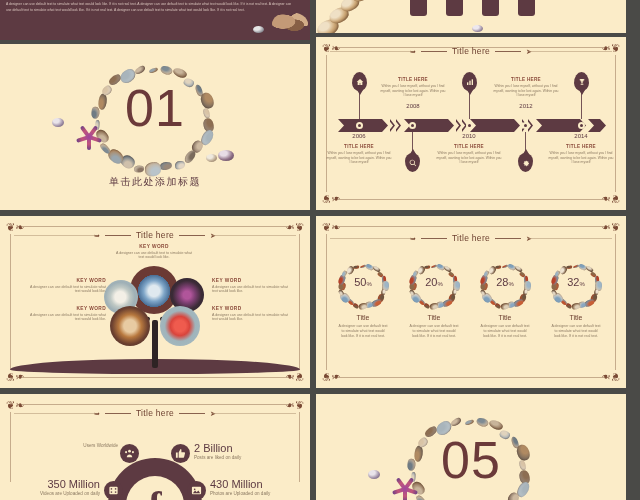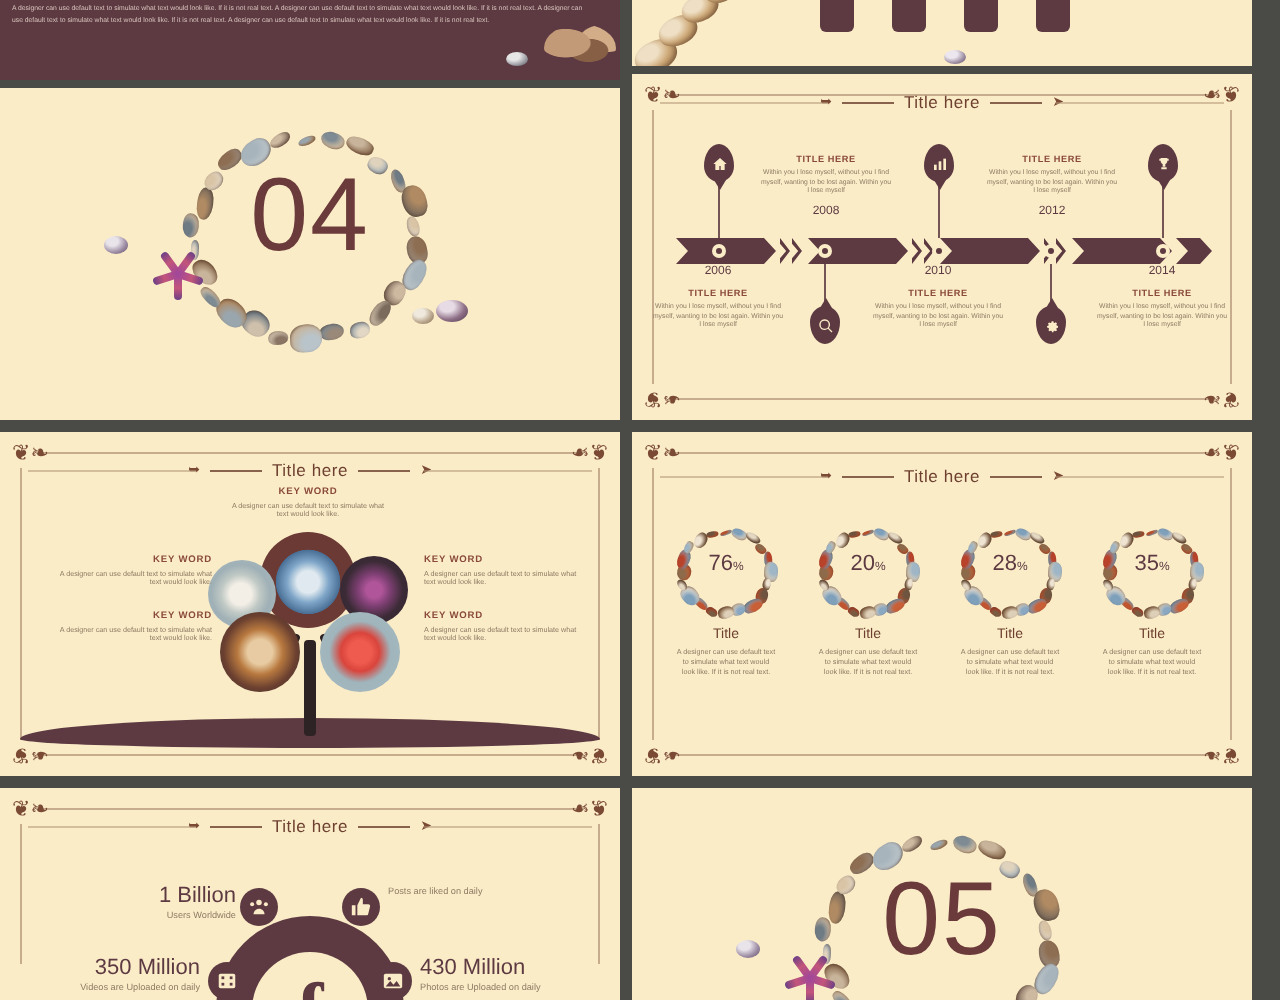--- a/index.html
+++ b/index.html
@@ -240,21 +240,22 @@
       <i style="transform:translate(-50%,-2px) rotate(216deg);"></i>
       <i style="transform:translate(-50%,-2px) rotate(288deg);"></i>
     </div>
     <div style="position:absolute;left:52px;top:74px;width:12px;height:9px;border-radius:50%;
                 background:radial-gradient(ellipse at 35% 30%,#e9e4ea 0 26%,#9c8ca4 62%,#5c4a62 100%);"></div>
     <div style="position:absolute;left:206px;top:110px;width:11px;height:8px;border-radius:50%;
                 background:radial-gradient(ellipse at 35% 30%,#efe9dd 0 26%,#b8a48a 62%,#7a6450 100%);"></div>
     <div style="position:absolute;left:218px;top:106px;width:16px;height:11px;border-radius:50%;
                 background:radial-gradient(ellipse at 35% 30%,#e7dce6 0 24%,#8d6e85 60%,#4e3a4c 100%);"></div>
 
-    <div class="bignum" style="top:38px;font-size:52px;line-height:52px;">04</div>
+    <div class="bignum" style="top:38px;font-size:52px;line-height:52px;">01</div>
+    <div class="cnTitle" style="top:131px;">单击此处添加标题</div>
   </div>
 
   <div class="slide" id="p4" style="left:316px;top:37px;width:310px;height:173px;">
     <div class="frame">
       <div class="ln t"></div>
         <div class="ln b"></div>
         <div class="ln l"></div>
         <div class="ln r"></div>
       <div class="corn tl">❦❧</div>
       <div class="corn tr">❦❧</div>
@@ -494,21 +495,21 @@
             <span style="width: 6.8px; height: 3.3px; margin-left: -3.4px; margin-top: -1.6px; background: radial-gradient(at 34% 30%, rgb(159, 182, 198) 0px, rgb(159, 182, 198) 28%, rgb(222, 208, 184) 70%, rgba(60, 40, 25, 0.75) 100%); box-shadow: rgba(70, 45, 28, 0.45) -0.5px -0.5px 1.5px inset;"></span>
           </div>
           <div class="seg" style="transform: translate(-12.5727px, -15.8001px) rotate(306deg);">
             <span style="width: 8.5px; height: 6px; margin-left: -4.2px; margin-top: -3px; background: radial-gradient(at 34% 30%, rgb(239, 228, 210) 0px, rgb(239, 228, 210) 28%, rgb(122, 92, 66) 70%, rgba(60, 40, 25, 0.75) 100%); box-shadow: rgba(70, 45, 28, 0.45) -0.5px -0.5px 1.5px inset;"></span>
           </div>
           <div class="seg" style="transform: translate(-6.85863px, -19.2732px) rotate(353deg);">
             <span style="width: 5.6px; height: 2.9px; margin-left: -2.8px; margin-top: -1.4px; background: radial-gradient(at 34% 30%, rgb(111, 85, 64) 0px, rgb(111, 85, 64) 28%, rgb(194, 85, 47) 70%, rgba(60, 40, 25, 0.75) 100%); box-shadow: rgba(70, 45, 28, 0.45) -0.5px -0.5px 1.5px inset;"></span>
           </div>
         </div>
       <div class="pv" style="top:14px;">
-        <span>76</span><small>%</small>
+        <span>50</span><small>%</small>
       </div>
       <div class="pt" style="margin-top:52px;">Title</div>
       <div class="pb">A designer can use default text to simulate what text would look like. If it is not real text.</div>
     </div>
 
     <div class="pcol" style="left:87px;top:46px;">
       <div class="wreath pw" style="left:5px;top:0;width:52px;height:48px;">
           <div class="seg" style="transform: translate(0px, -19.53px) rotate(-20deg);">
             <span style="width: 5.5px; height: 2.6px; margin-left: -2.8px; margin-top: -1.3px; background: radial-gradient(at 34% 30%, rgb(194, 85, 47) 0px, rgb(194, 85, 47) 28%, rgb(159, 182, 198) 70%, rgba(60, 40, 25, 0.75) 100%); box-shadow: rgba(70, 45, 28, 0.45) -0.5px -0.5px 1.5px inset;"></span>
           </div>
@@ -704,21 +705,21 @@
             <span style="width: 6.8px; height: 3.3px; margin-left: -3.4px; margin-top: -1.6px; background: radial-gradient(at 34% 30%, rgb(159, 182, 198) 0px, rgb(159, 182, 198) 28%, rgb(222, 208, 184) 70%, rgba(60, 40, 25, 0.75) 100%); box-shadow: rgba(70, 45, 28, 0.45) -0.5px -0.5px 1.5px inset;"></span>
           </div>
           <div class="seg" style="transform: translate(-12.5727px, -15.8001px) rotate(306deg);">
             <span style="width: 8.5px; height: 6px; margin-left: -4.2px; margin-top: -3px; background: radial-gradient(at 34% 30%, rgb(239, 228, 210) 0px, rgb(239, 228, 210) 28%, rgb(122, 92, 66) 70%, rgba(60, 40, 25, 0.75) 100%); box-shadow: rgba(70, 45, 28, 0.45) -0.5px -0.5px 1.5px inset;"></span>
           </div>
           <div class="seg" style="transform: translate(-6.85863px, -19.2732px) rotate(353deg);">
             <span style="width: 5.6px; height: 2.9px; margin-left: -2.8px; margin-top: -1.4px; background: radial-gradient(at 34% 30%, rgb(111, 85, 64) 0px, rgb(111, 85, 64) 28%, rgb(194, 85, 47) 70%, rgba(60, 40, 25, 0.75) 100%); box-shadow: rgba(70, 45, 28, 0.45) -0.5px -0.5px 1.5px inset;"></span>
           </div>
         </div>
       <div class="pv" style="top:14px;">
-        <span>35</span><small>%</small>
+        <span>32</span><small>%</small>
       </div>
       <div class="pt" style="margin-top:52px;">Title</div>
       <div class="pb">A designer can use default text to simulate what text would look like. If it is not real text.</div>
     </div>
   </div>
 
   <div class="slide" id="p7" style="left:0;top:394px;width:310px;height:106px;">
     <div class="frame">
       <div class="ln t"></div>
         <div class="ln l"></div>
@@ -764,24 +765,24 @@
     </div>
     <div class="fb-ico" style="left:187px;top:87px;width:19px;height:19px;">
       <svg viewBox="0 0 24 24" width="11" height="11">
           <rect x="2" y="4" width="20" height="16" rx="2"></rect>
           <circle cx="8" cy="9.5" r="1.8" fill="#5d3a42"></circle>
           <path d="M4 18l5-6 3.5 4L16 12l4 6z" fill="#5d3a42"></path>
         </svg>
     </div>
 
     <div class="stat r" style="left:6px;top:48px;">
-      <div class="n">1 Billion</div>
       <div class="d">Users Worldwide</div>
     </div>
     <div class="stat l" style="left:194px;top:48px;">
+      <div class="n">2 Billion</div>
       <div class="d">Posts are liked on daily</div>
     </div>
     <div class="stat r" style="left:-12px;top:84px;">
       <div class="n">350 Million</div>
       <div class="d">Videos are Uploaded on daily</div>
     </div>
     <div class="stat l" style="left:210px;top:84px;">
       <div class="n">430 Million</div>
       <div class="d">Photos are Uploaded on daily</div>
     </div>

